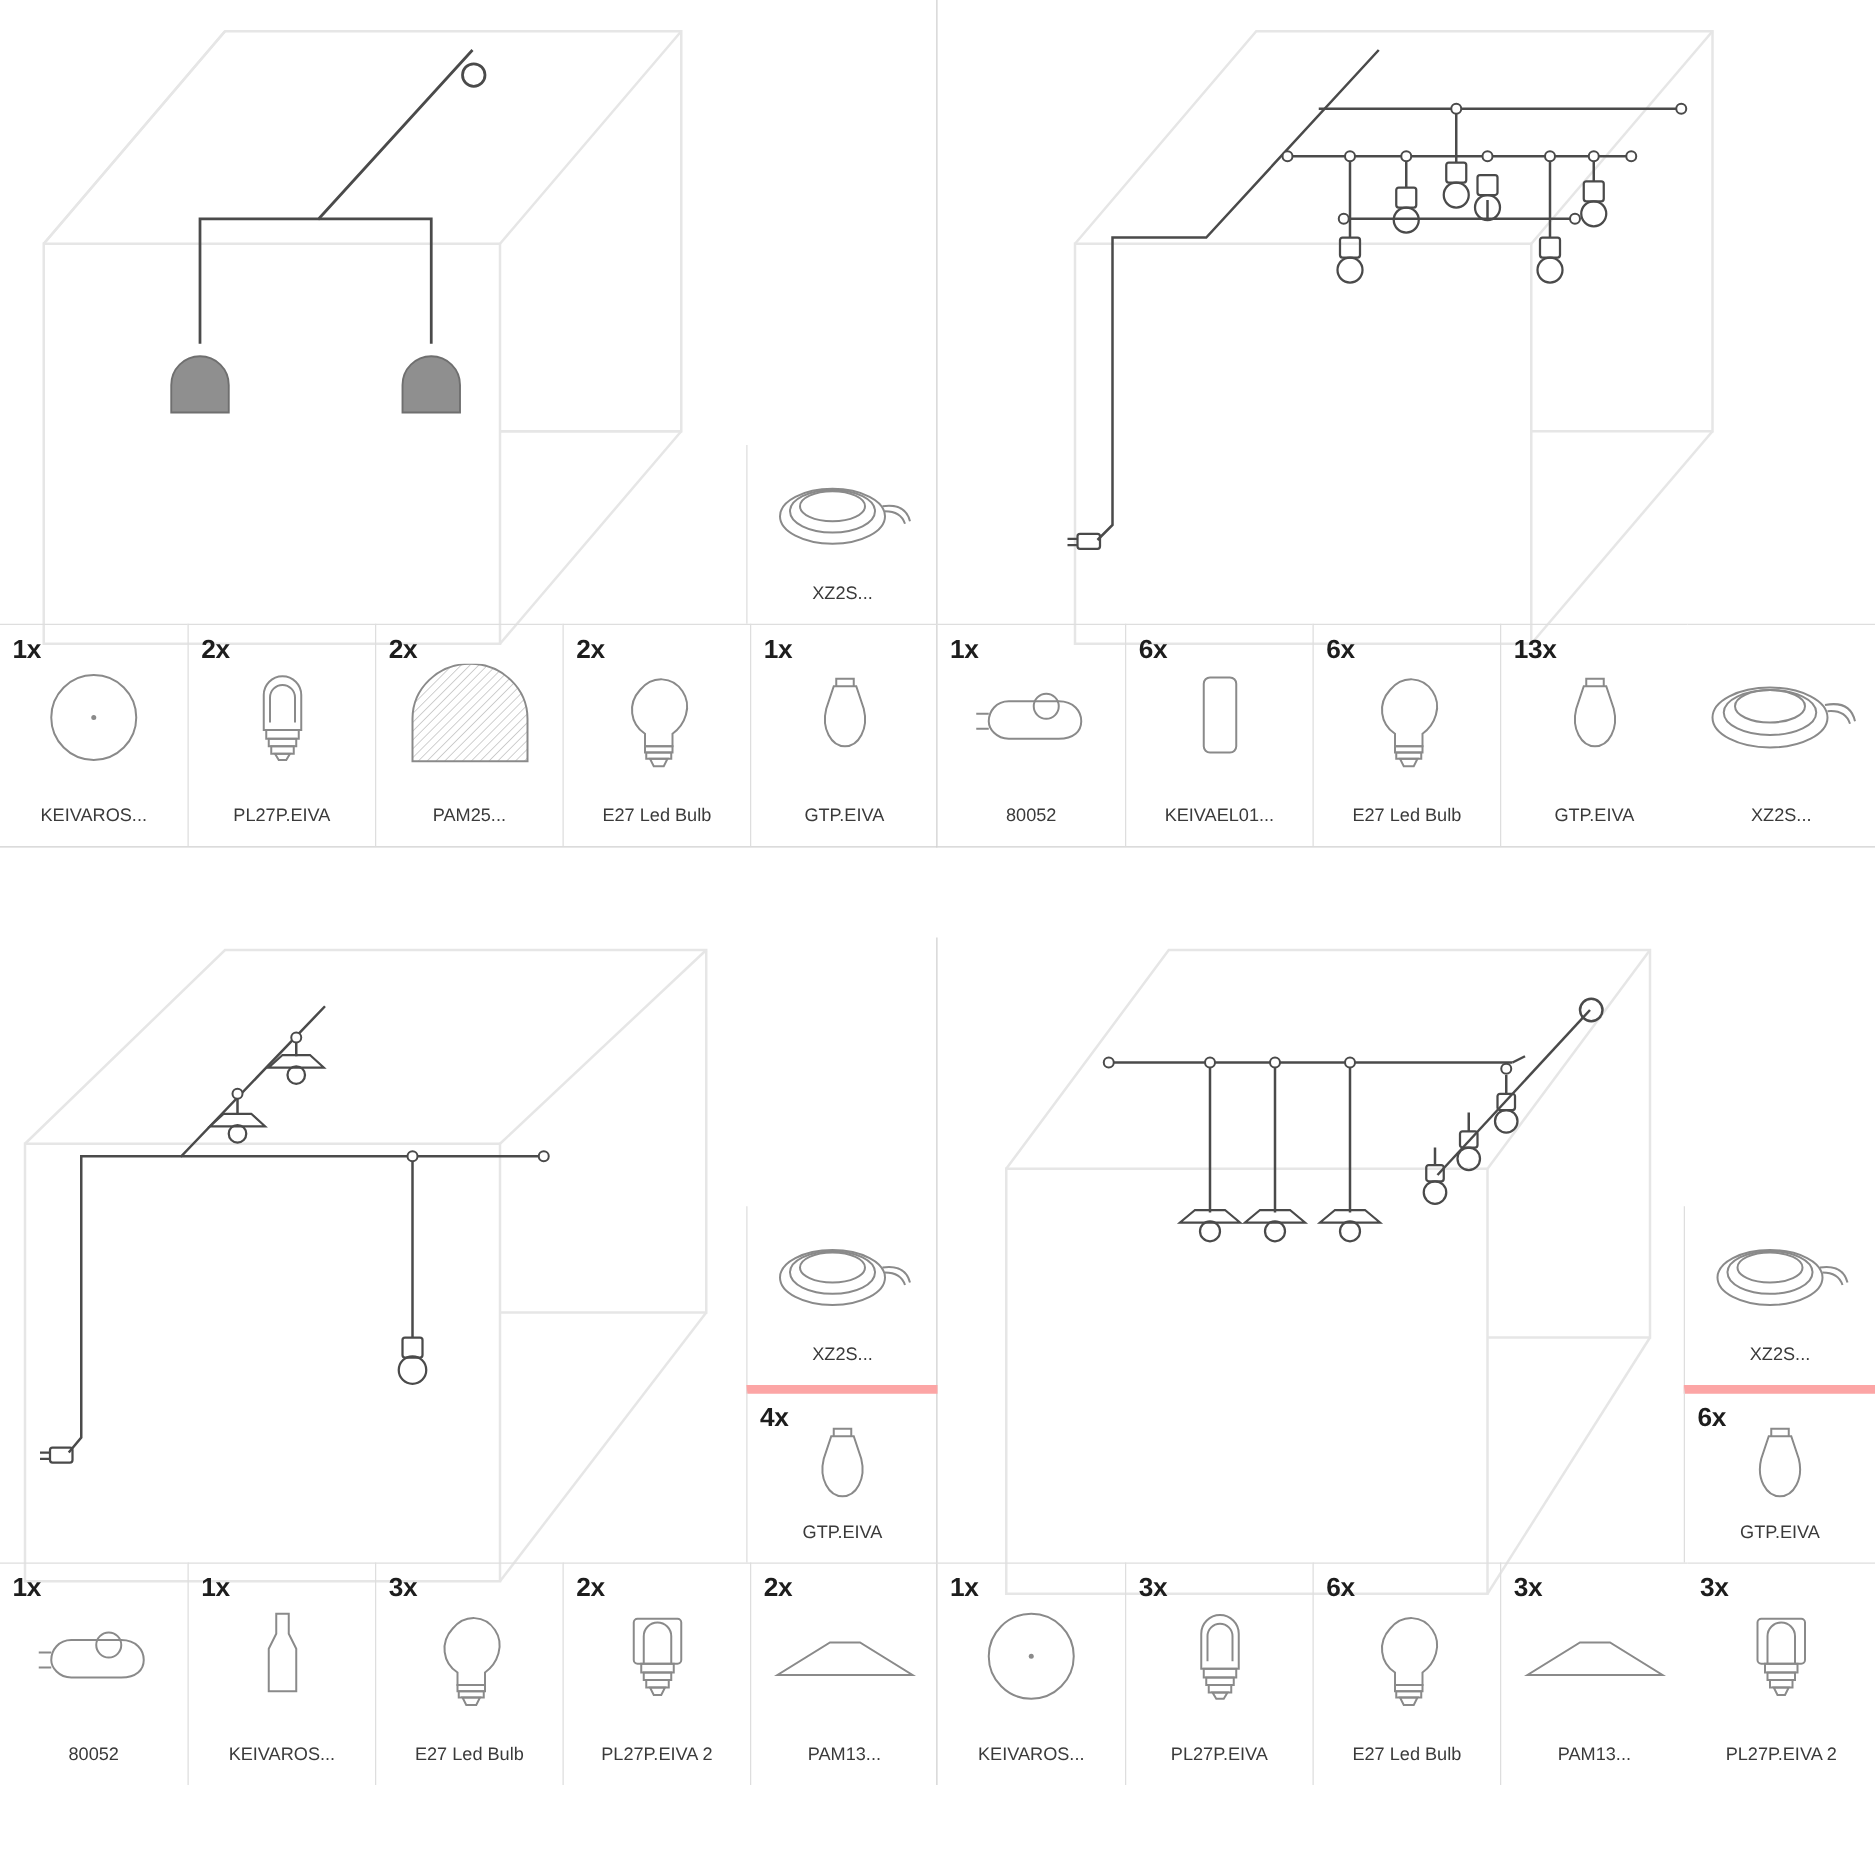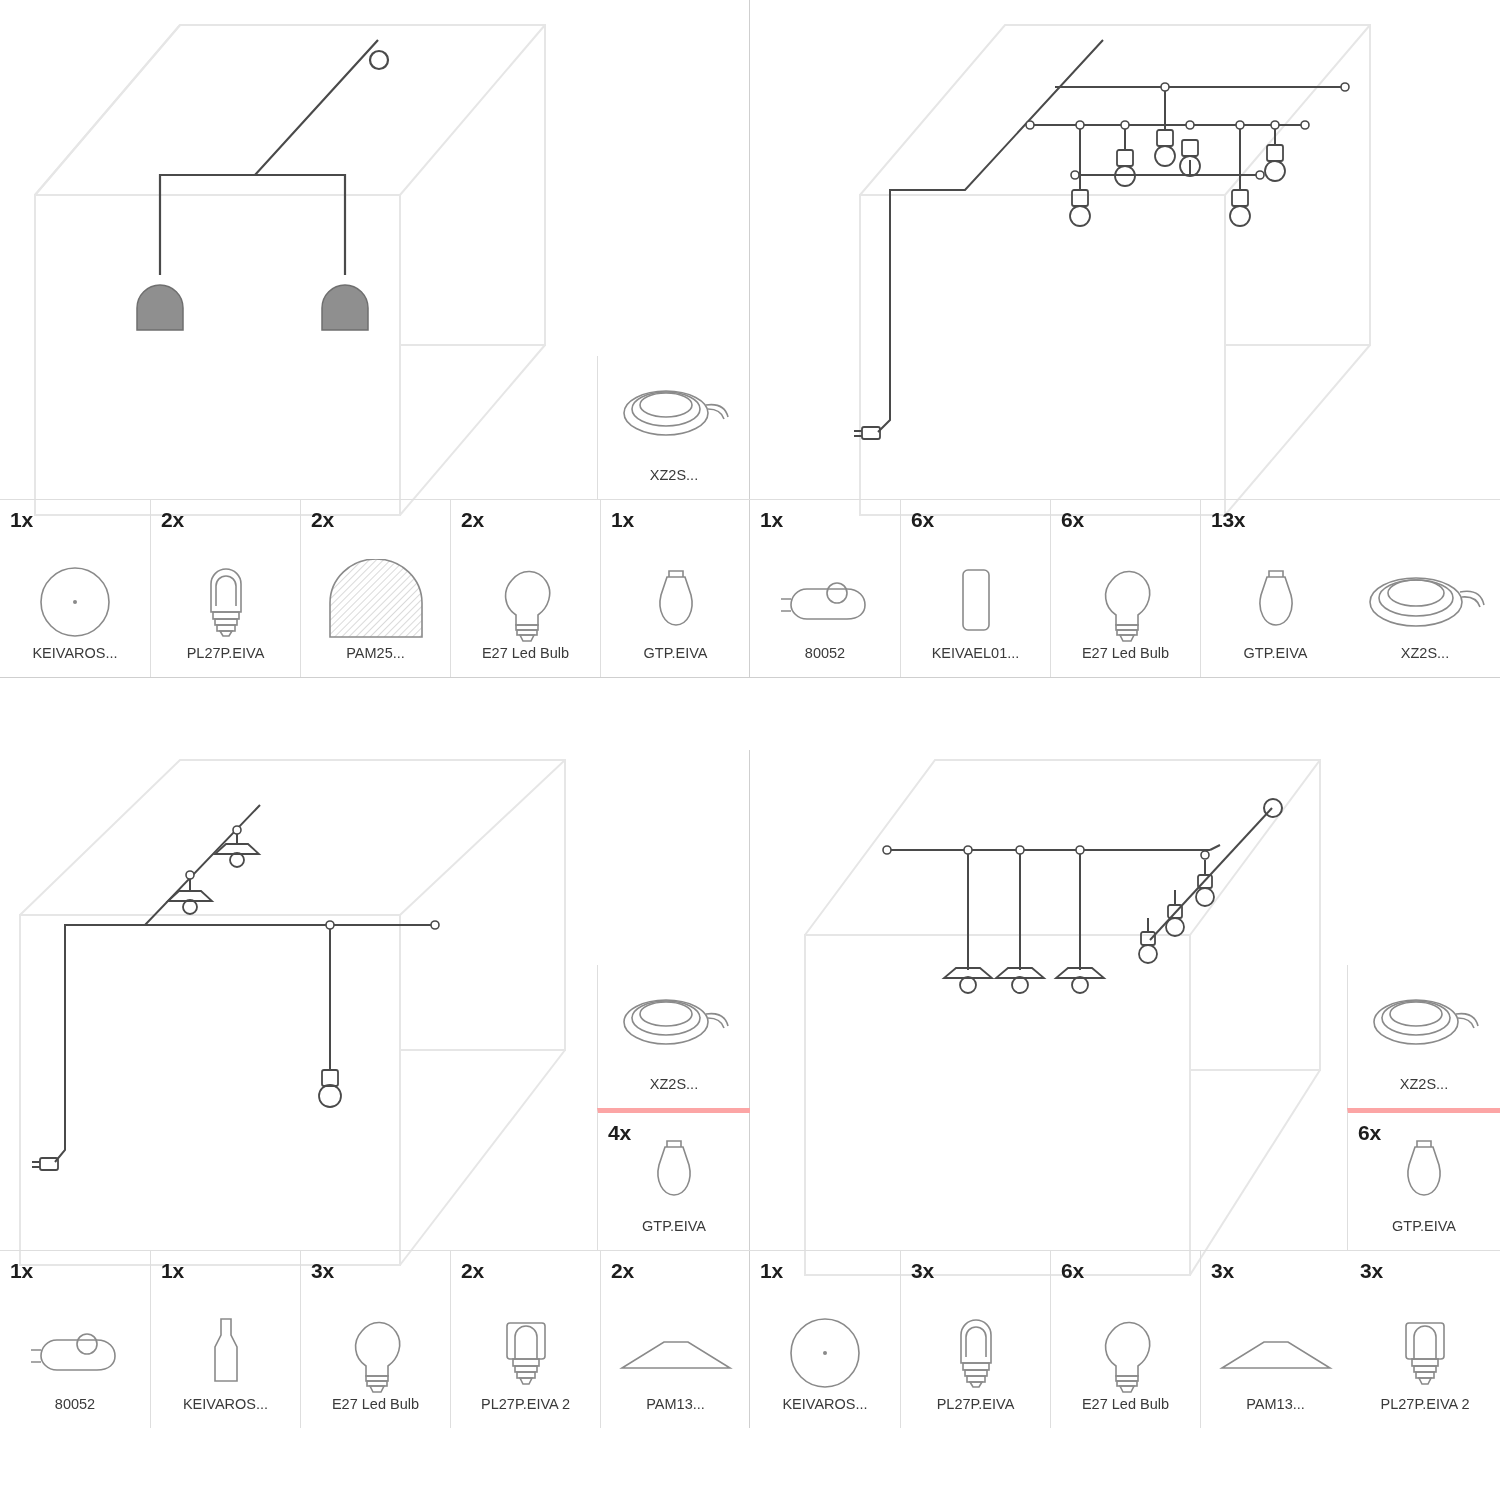--- a/index.html
+++ b/index.html
@@ -7,27 +7,27 @@
   .grid{position:relative;width:1500px;height:1500px;}
   .quad{position:absolute;width:750px;height:678px;box-sizing:border-box;}
   .q-tl{left:0;top:0;border-right:1px solid #cfcfcf;border-bottom:1px solid #cfcfcf;}
   .q-tr{left:750px;top:0;border-bottom:1px solid #cfcfcf;}
   .q-bl{left:0;top:750px;border-right:1px solid #cfcfcf;}
   .q-br{left:750px;top:750px;}
   .scene{position:absolute;left:0;top:0;width:750px;height:560px;}
   .scene svg{display:block;}
   
   .parts{position:absolute;left:0;bottom:0;height:178px;display:flex;}
-  .part{position:relative;box-sizing:border-box;border-left:1px solid #dedede;border-top:1px solid #dedede;display:flex;flex-direction:column;align-items:center;justify-content:center;text-decoration:underline;}
+  .part{position:relative;box-sizing:border-box;border-left:1px solid #dedede;border-top:1px solid #dedede;display:flex;flex-direction:column;align-items:center;justify-content:flex-start;text-decoration:underline;}
   .part:first-child{border-left:none;}
   .qty{position:absolute;left:10px;top:8px;font-size:21px;font-weight:bold;color:#1d1d1d;letter-spacing:-0.3px;}
   .picon{margin-top:26px;height:96px;display:flex;align-items:center;justify-content:center;}
   .plabel{position:absolute;bottom:16px;left:0;right:0;text-align:center;font-size:14.5px;color:#3a3a3a;white-space:nowrap;}
   
-  .sidepart{position:absolute;box-sizing:border-box;border-left:1px solid #dedede;border-top:5px solid #fca5a5;}
+  .sidepart{position:absolute;box-sizing:border-box;border-left:1px solid #dedede;border-top:7px solid #fca5a5;}
   .sidepart .picon{margin-top:18px;height:82px;}
   .nolabelqty{font-size:21px;font-weight:bold;}
   .cable-cell{border-top:none;}
 </style>
 </head>
 <body>
 
 <div class="grid">
 
   <div class="quad q-tl">

